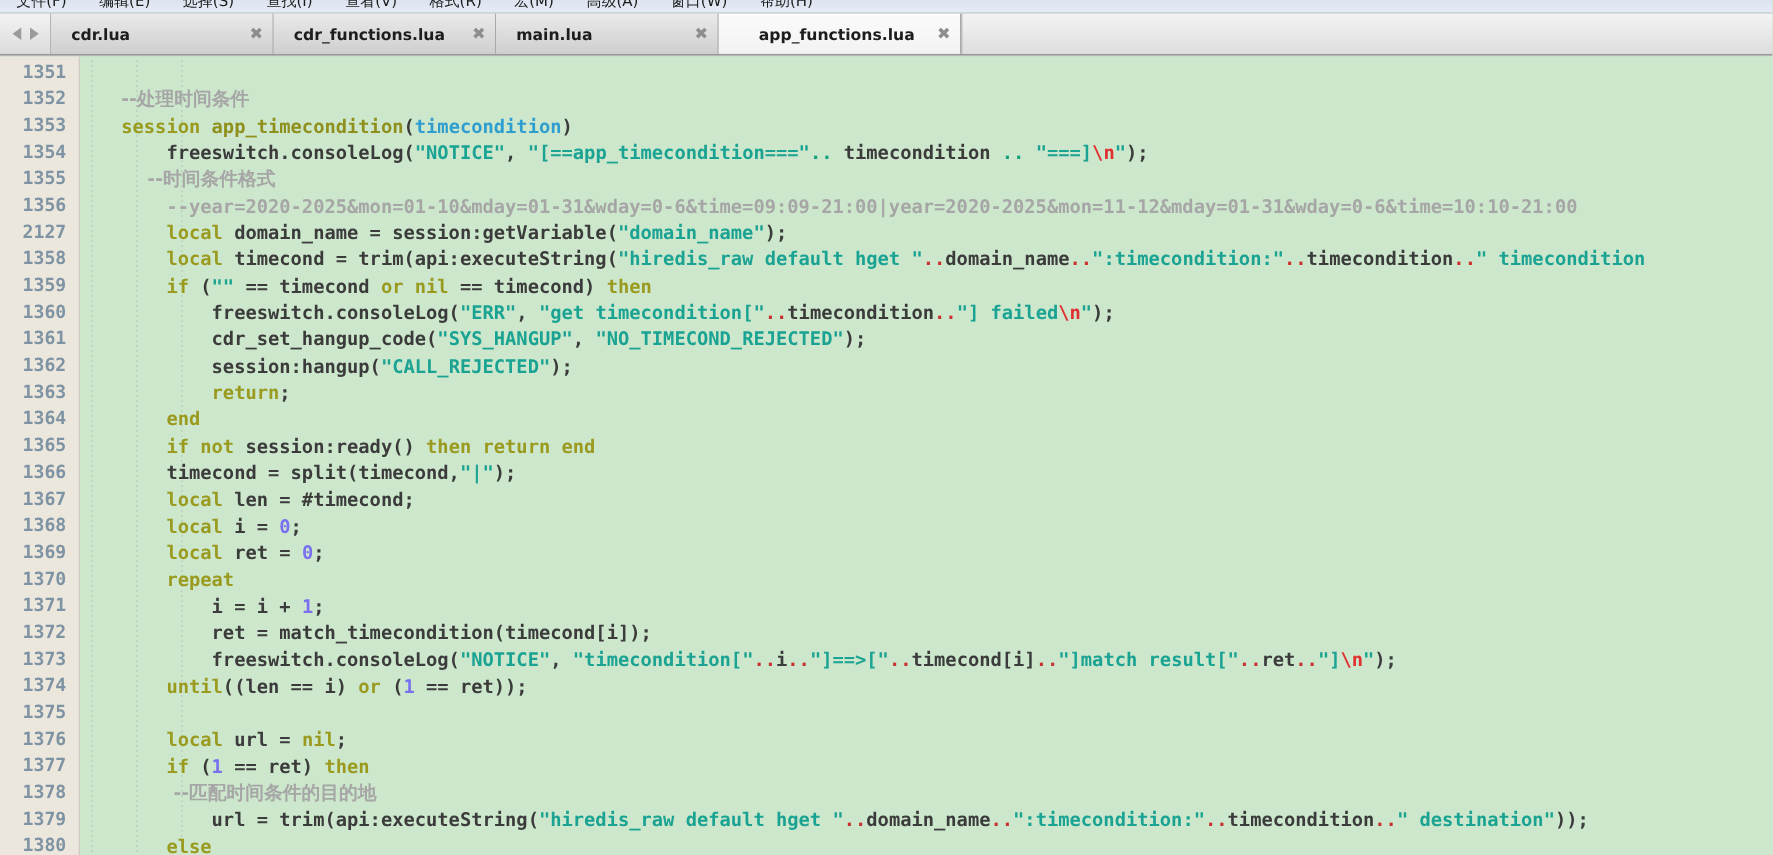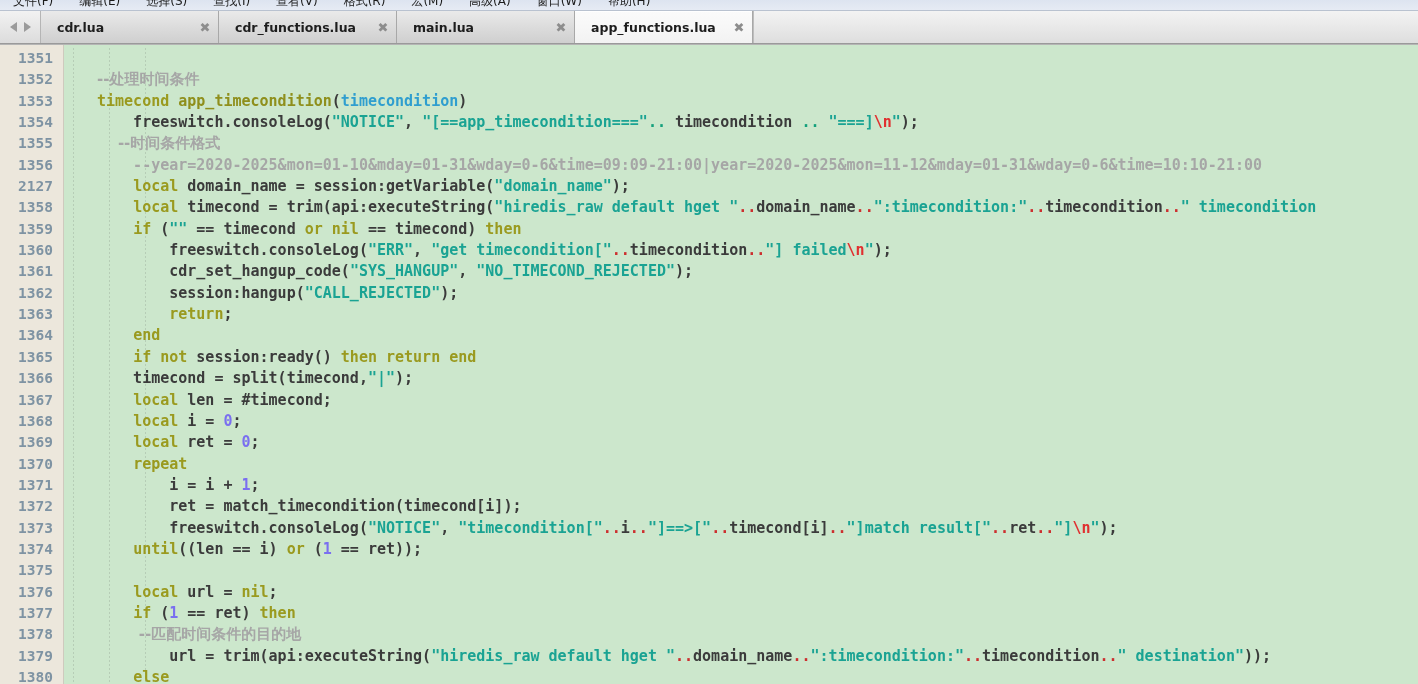--- a/index.html
+++ b/index.html
@@ -47,20 +47,21 @@
     display:flex;align-items:center;
     border-right:1px solid #a8a8a8;
     background:linear-gradient(to bottom,#eaeaea 0%,#dcdcdc 50%,#cfcfcf 100%);
     position:relative;
     font-weight:bold;
   }
   .tab.active{
     background:linear-gradient(to bottom,#fbfbfb 0%,#f6f6f6 60%,#f2f2f2 100%);
     border-right:1px solid #a8a8a8;
     box-shadow:inset 0 1px 0 #ffffff;
+    padding-left:16px;
   }
   .tab .tlabel{
     flex:1 1 auto;
     font-family:"DejaVu Sans","Liberation Sans",sans-serif;
     font-size:12.5px;color:#1d1d1d;
     padding-left:16px;white-space:nowrap;overflow:hidden;
   }
   .tab .tclose{
     width:26px;flex:0 0 26px;text-align:center;
     color:#8d8d8d;font-size:13px;line-height:1;
@@ -205,21 +206,21 @@
         <div class="ln">1377</div>
         <div class="ln">1378</div>
         <div class="ln">1379</div>
         <div class="ln">1380</div>
       </div>
     <div class="codearea" id="codearea">
       <div class="iguide" style="left:45px;"></div>
       <div class="iguide" style="left:81px;"></div>
     <div class="row"></div>
         <div class="row"><span class="cmt cjk">--处理时间条件</span></div>
-        <div class="row"><span class="kw">timecond</span><span class="op"> </span><span class="fn">app_timecondition</span><span class="op">(</span><span class="param">timecondition</span><span class="op">)</span></div>
+        <div class="row"><span class="kw">session</span><span class="op"> </span><span class="fn">app_timecondition</span><span class="op">(</span><span class="param">timecondition</span><span class="op">)</span></div>
         <div class="row"><span class="id">    freeswitch.consoleLog(</span><span class="str">"NOTICE"</span><span class="id">, </span><span class="str">"[==app_timecondition==="</span><span class="dotg">..</span><span class="id"> timecondition </span><span class="dotg">..</span><span class="id"> </span><span class="str">"===]</span><span class="esc">\n</span><span class="str">"</span><span class="id">);</span></div>
         <div class="row"><span class="cmt cjk">    --时间条件格式</span></div>
         <div class="row"><span class="cmt">    --year=2020-2025&amp;mon=01-10&amp;mday=01-31&amp;wday=0-6&amp;time=09:09-21:00|year=2020-2025&amp;mon=11-12&amp;mday=01-31&amp;wday=0-6&amp;time=10:10-21:00</span></div>
         <div class="row"><span class="id">    </span><span class="kw">local</span><span class="id"> domain_name = session:getVariable(</span><span class="str">"domain_name"</span><span class="id">);</span></div>
         <div class="row"><span class="id">    </span><span class="kw">local</span><span class="id"> timecond = trim(api:executeString(</span><span class="str">"hiredis_raw default hget "</span><span class="dot">..</span><span class="id">domain_name</span><span class="dot">..</span><span class="str">":timecondition:"</span><span class="dot">..</span><span class="id">timecondition</span><span class="dot">..</span><span class="str">" timecondition</span></div>
         <div class="row"><span class="id">    </span><span class="kw">if</span><span class="id"> (</span><span class="str">""</span><span class="id"> == timecond </span><span class="kw">or</span><span class="id"> </span><span class="kw">nil</span><span class="id"> == timecond) </span><span class="kw">then</span></div>
         <div class="row"><span class="id">        freeswitch.consoleLog(</span><span class="str">"ERR"</span><span class="id">, </span><span class="str">"get timecondition["</span><span class="dot">..</span><span class="id">timecondition</span><span class="dot">..</span><span class="str">"] failed</span><span class="esc">\n</span><span class="str">"</span><span class="id">);</span></div>
         <div class="row"><span class="id">        cdr_set_hangup_code(</span><span class="str">"SYS_HANGUP"</span><span class="id">, </span><span class="str">"NO_TIMECOND_REJECTED"</span><span class="id">);</span></div>
         <div class="row"><span class="id">        session:hangup(</span><span class="str">"CALL_REJECTED"</span><span class="id">);</span></div>
         <div class="row"><span class="id">        </span><span class="kw">return</span><span class="id">;</span></div>

